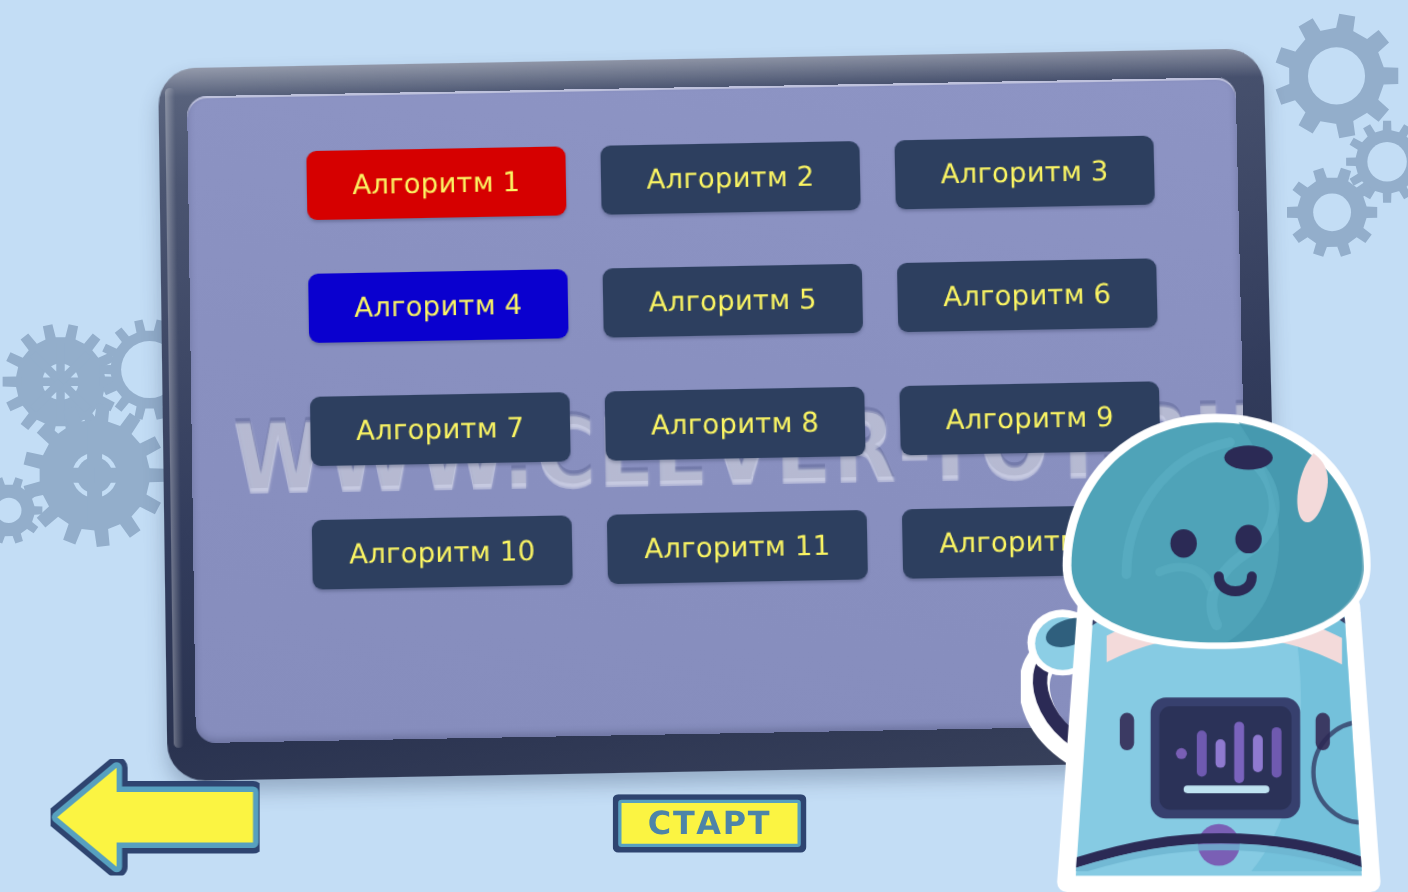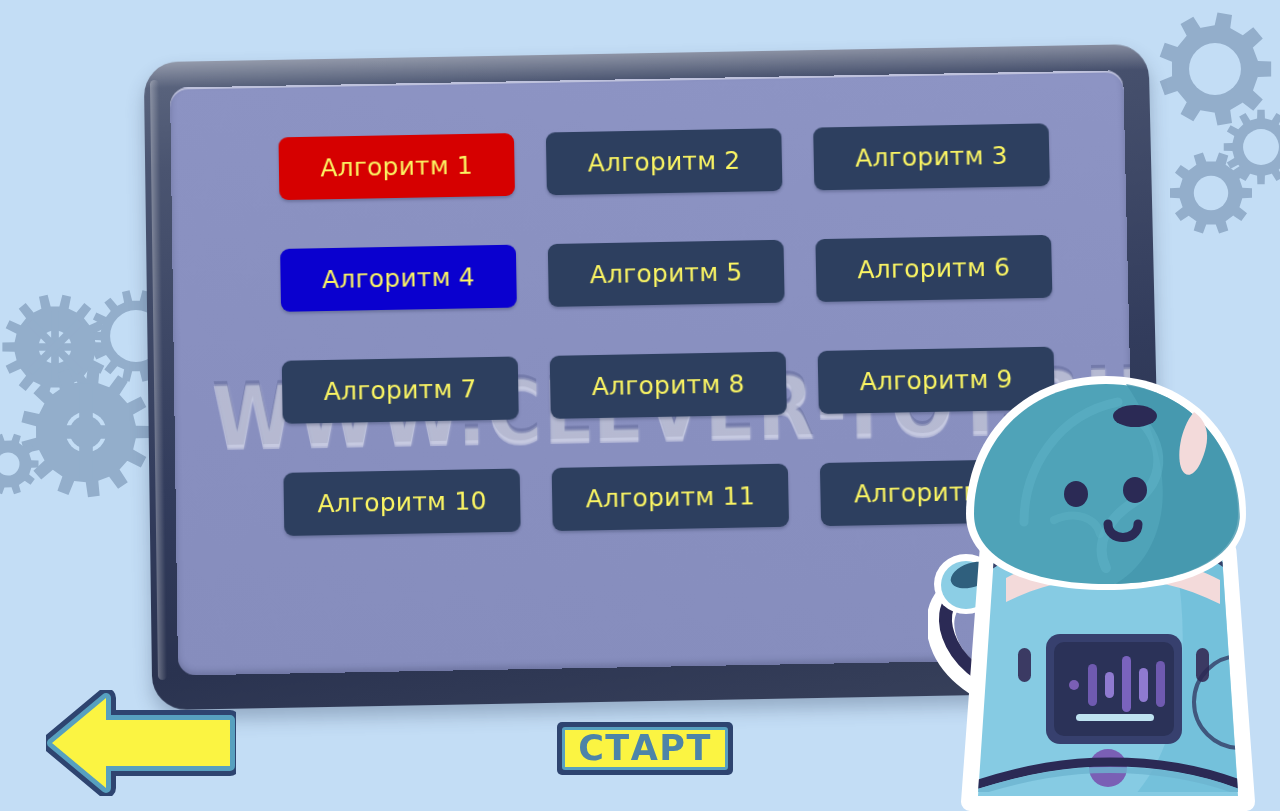--- a/index.html
+++ b/index.html
@@ -161,21 +161,21 @@
     box-sizing: border-box;
     border: 3px solid #57a0bf;
     border-radius: 3px;
     background: #fbf442;
     display: flex;
     align-items: center;
     justify-content: center;
   }
   #start-label {
     font-family: "DejaVu Sans", sans-serif;
-    font-size: 35px;
+    font-size: 29px;
     font-weight: 700;
     letter-spacing: 1.5px;
     color: #4d84a8;
     line-height: 1;
   }
 
   
   #robot {
     position: absolute;
     left: 928px;

